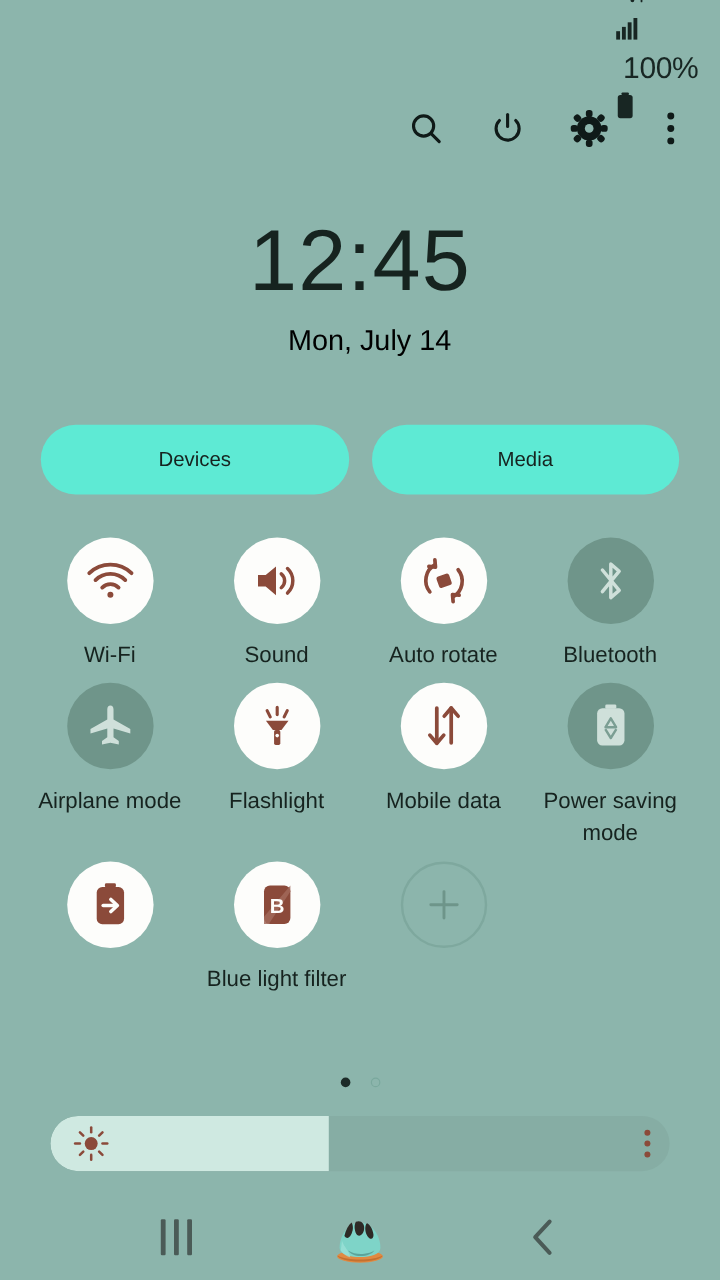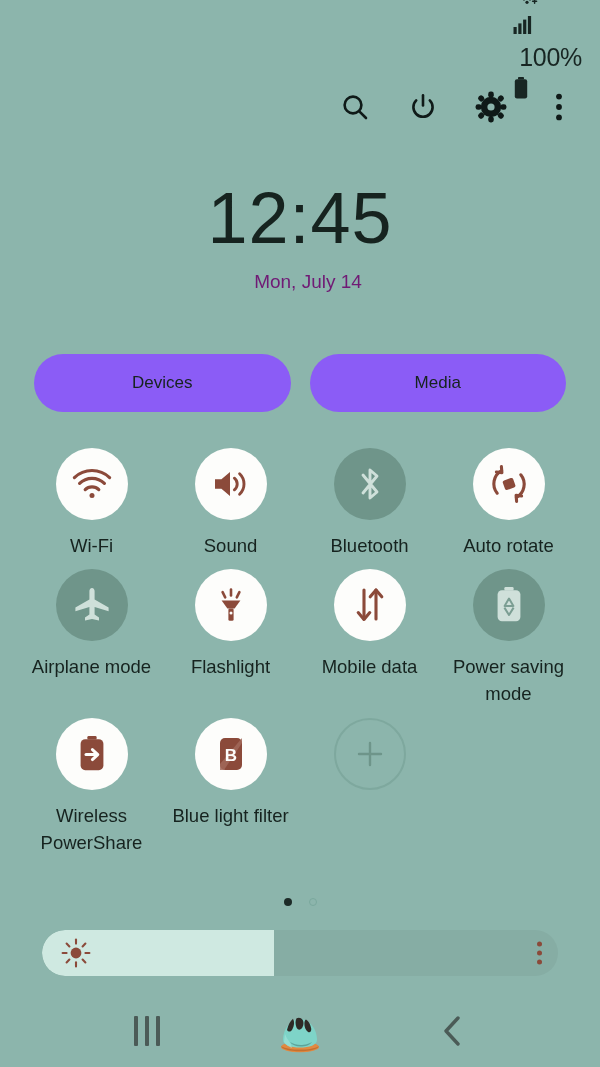--- a/index.html
+++ b/index.html
@@ -70,40 +70,40 @@
   }
   .clock-time {
     font-size: 72px;
     font-weight: 300;
     line-height: 1;
     letter-spacing: 1px;
     color: #16231f;
   }
   .clock-date {
     margin-top: 17px;
-    font-size: 19px;
+    font-size: 24px;
     font-weight: 400;
-    color: #701a75;
+    color: #000000;
     padding-left: 16px;
   }
 
   
   .pillrow {
     position: absolute;
     top: 354px;
     left: 34px;
     right: 34px;
     display: flex;
     gap: 19px;
   }
   .pill {
     flex: 1;
     height: 58px;
     border-radius: 29px;
-    background: #8b5cf6;
+    background: #5eead4;
     display: flex;
     align-items: center;
     justify-content: center;
     font-size: 17px;
     color: #16231f;
     cursor: pointer;
     text-align: right;
   }
 
   
@@ -341,40 +341,40 @@
     <div class="tile-circle">
       <svg width="40" height="36" viewBox="0 0 40 36">
         <path d="M4 13.2h6.4L19 6v24l-8.6-7.2H4z" fill="#8b4a3a"></path>
         <path d="M23.4 12.2a7.4 7.4 0 0 1 0 11.6" fill="none" stroke="#8b4a3a" stroke-width="2.9" stroke-linecap="round"></path>
         <path d="M28.6 7.8a14 14 0 0 1 0 20.4" fill="none" stroke="#8b4a3a" stroke-width="2.9" stroke-linecap="round"></path>
       </svg>
     </div>
     <div class="tile-label">Sound</div>
   </div>
 
-  <div class="tile off">
-    <div class="tile-circle">
-      <svg width="30" height="40" viewBox="0 0 30 40">
-        <path d="M8 11 L22 28 L15 34 V6 L22 12 L8 29" fill="none" stroke="#cfe0da" stroke-width="2.9" stroke-linejoin="round" stroke-linecap="round"></path>
-      </svg>
-    </div>
-    <div class="tile-label">Bluetooth</div>
-  </div>
-
   <div class="tile on">
     <div class="tile-circle">
       <svg width="40" height="40" viewBox="0 0 40 40">
         <path d="M12.6 6.6a15 15 0 0 0-4.4 22.6" fill="none" stroke="#8b4a3a" stroke-width="3.1" stroke-linecap="round"></path>
         <path d="M27.4 33.4a15 15 0 0 0 4.4-22.6" fill="none" stroke="#8b4a3a" stroke-width="3.1" stroke-linecap="round"></path>
         <path d="M12.4 2.6 L12.9 8.6 L7.4 8" fill="none" stroke="#8b4a3a" stroke-width="3.1" stroke-linecap="round" stroke-linejoin="round"></path>
         <path d="M27.6 37.4 L27.1 31.4 L32.6 32" fill="none" stroke="#8b4a3a" stroke-width="3.1" stroke-linecap="round" stroke-linejoin="round"></path>
         <rect x="14.6" y="15" width="11" height="10" rx="2" fill="#8b4a3a" transform="rotate(-20 20 20)"></rect>
       </svg>
     </div>
     <div class="tile-label">Auto rotate</div>
+  </div>
+
+  <div class="tile off">
+    <div class="tile-circle">
+      <svg width="30" height="40" viewBox="0 0 30 40">
+        <path d="M8 11 L22 28 L15 34 V6 L22 12 L8 29" fill="none" stroke="#cfe0da" stroke-width="2.9" stroke-linejoin="round" stroke-linecap="round"></path>
+      </svg>
+    </div>
+    <div class="tile-label">Bluetooth</div>
   </div>
 
   <div class="tile off">
     <div class="tile-circle">
       <svg width="40" height="40" viewBox="0 0 40 40">
         <path d="M20 3c1.6 0 2.6 1.4 2.6 3.2v8.4l14 8v3.6l-14-4.2v7.4l4.4 3.2v2.8L20 34l-7 1.4v-2.8l4.4-3.2v-7.4l-14 4.2v-3.6l14-8V6.2C17.4 4.4 18.4 3 20 3z" fill="#cfe0da"></path>
       </svg>
     </div>
     <div class="tile-label">Airplane mode</div>
   </div>
@@ -420,21 +420,20 @@
 
   <div class="tile on">
     <div class="tile-circle">
       <svg width="32" height="40" viewBox="0 0 32 40">
         <rect x="11.4" y="2" width="9.2" height="3.6" rx="1.2" fill="#8b4a3a"></rect>
         <rect x="4.6" y="5.2" width="22.8" height="31" rx="4.6" fill="#8b4a3a"></rect>
         <path d="M10 20.6h9.4" stroke="#fdfdfb" stroke-width="3" stroke-linecap="round"></path>
         <path d="M16.4 15.6 L21.8 20.6 L16.4 25.6" fill="none" stroke="#fdfdfb" stroke-width="3" stroke-linecap="round" stroke-linejoin="round"></path>
       </svg>
     </div>
-    <div class="tile-label">Wireless PowerShare</div>
   </div>
 
   <div class="tile on">
     <div class="tile-circle">
       <svg width="34" height="40" viewBox="0 0 34 40">
         <rect x="6" y="4" width="22" height="32" rx="5" fill="#8b4a3a"></rect>
         <path d="M6 30 L28 4 V9 L10 36 H6 Z" fill="#a1695b" opacity="0.85"></path>
         <text x="17" y="26.5" font-family="Liberation Sans, sans-serif" font-size="17" font-weight="bold" fill="#fdfdfb" text-anchor="middle">B</text>
       </svg>
     </div>

